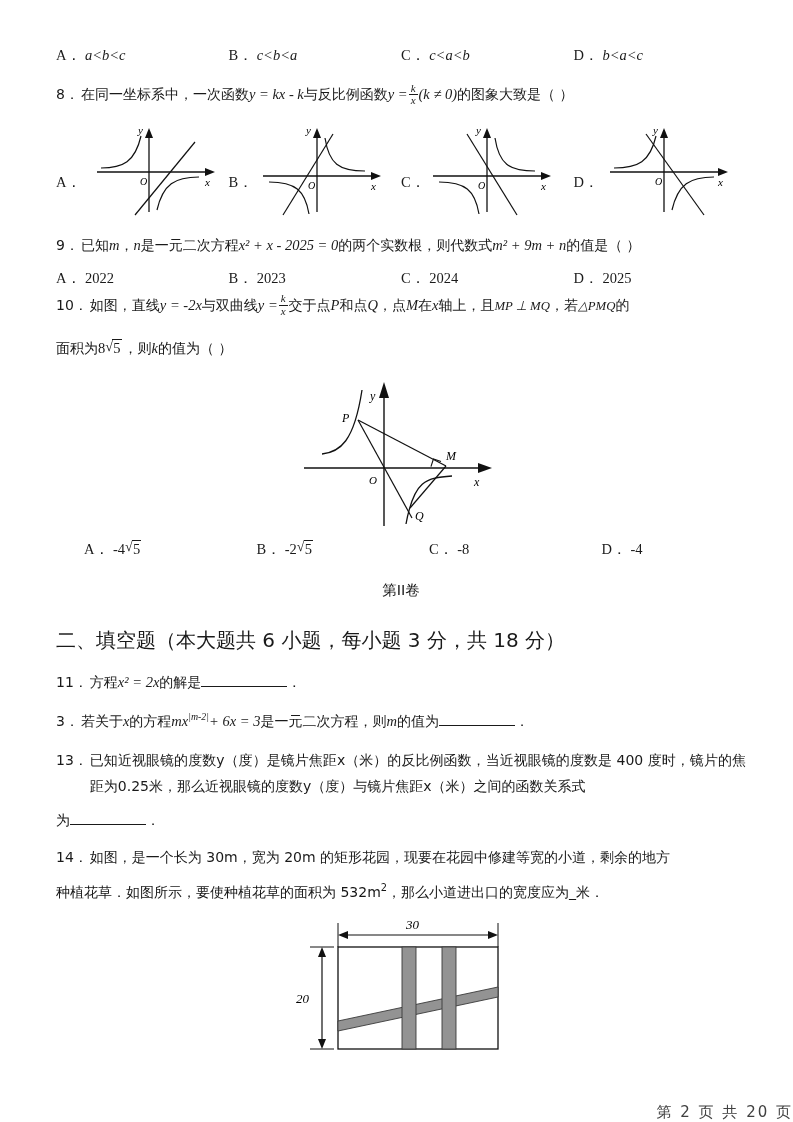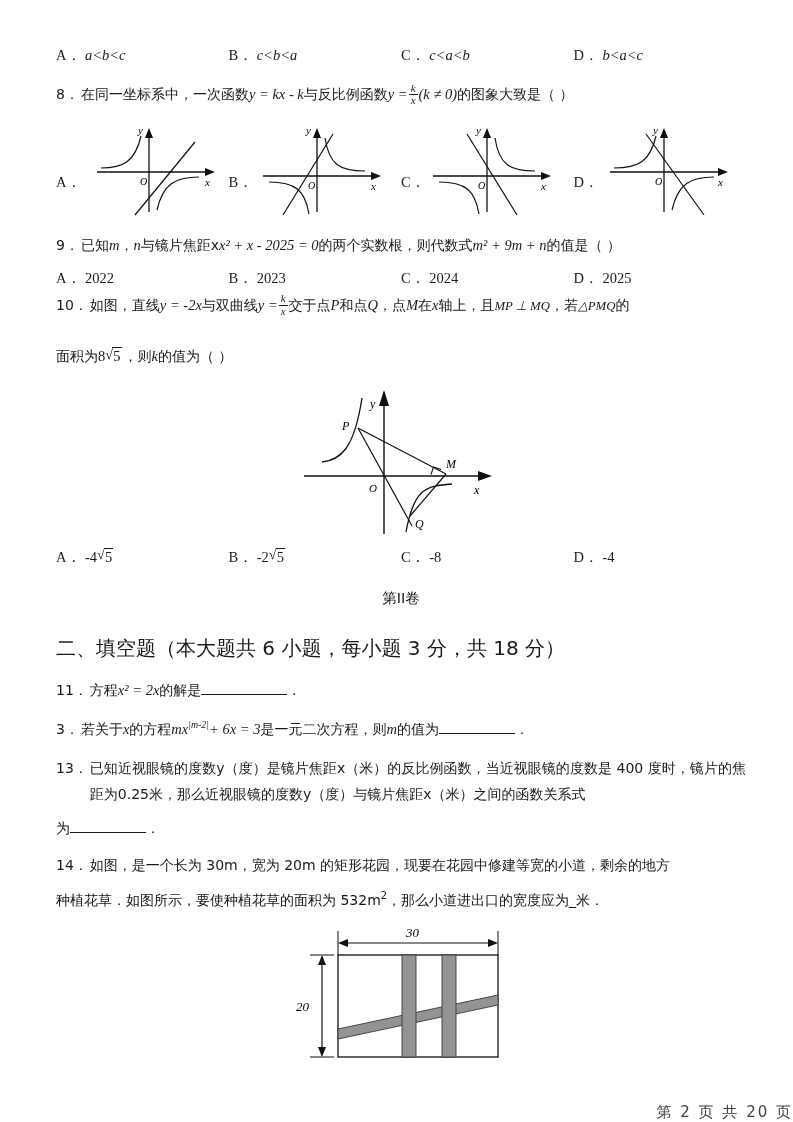--- a/index.html
+++ b/index.html
@@ -242,21 +242,21 @@
         <line x1="46" y1="18" x2="104" y2="99" stroke="#111" stroke-width="1.2"></line>
         <text x="53" y="18" font-size="11">y</text>
         <text x="118" y="70" font-size="11">x</text>
         <text x="55" y="69" font-size="10">O</text>
       </svg>
     </div>
   </div>
 
   <div class="qline" style="margin-top:16px;">
     <span class="qnum cn">9．</span>
-    <span class="qtext"><span class="cn">已知</span><span class="mi">m</span><span class="cn">，</span><span class="mi">n</span><span class="cn">与镜片焦距x</span><span class="mi">x² + x - 2025 = 0</span><span class="cn">的两个实数根，则代数式</span><span class="mi">m² + 9m + n</span><span class="cn">的值是（  ）</span></span>
+    <span class="qtext"><span class="cn">已知</span><span class="mi">m</span><span class="cn">，</span><span class="mi">n</span><span class="cn">是一元二次方程</span><span class="mi">x² + x - 2025 = 0</span><span class="cn">的两个实数根，则代数式</span><span class="mi">m² + 9m + n</span><span class="cn">的值是（  ）</span></span>
   </div>
 
   <div class="options">
     <div class="opt">
       <span class="opt-label">A．</span><span class="mn">2022</span>
     </div>
     <div class="opt">
       <span class="opt-label">B．</span><span class="mn">2023</span>
     </div>
     <div class="opt">
@@ -264,21 +264,21 @@
     </div>
     <div class="opt">
       <span class="opt-label">D．</span><span class="mn">2025</span>
     </div>
   </div>
 
   <div class="qline" style="margin-top:4px;">
     <span class="qnum cn">10．</span>
     <span class="qtext"><span class="cn">如图，直线</span><span class="mi">y = -2x</span><span class="cn">与双曲线</span><span class="mi">y =</span><span class="frac"><span class="num mi">k</span><span class="den mi">x</span></span><span class="cn">交于点</span><span class="mi">P</span><span class="cn">和点</span><span class="mi">Q</span><span class="cn">，点</span><span class="mi">M</span><span class="cn">在</span><span class="mi">x</span><span class="cn">轴上，且</span><span class="mi" style="font-size:0.88em">MP ⊥ MQ</span><span class="cn">，若</span><span class="mi" style="font-size:0.88em">△PMQ</span><span class="cn">的</span></span>
   </div>
-  <div class="line" style="margin-top:24px; line-height:1.85;">
+  <div class="line" style="margin-top:16px; line-height:1.85;">
     <span class="cn">面积为</span><span class="mn">8</span><span class="sqrt"><span class="mn">5</span></span><span class="cn">，则</span><span class="mi">k</span><span class="cn">的值为（    ）</span>
   </div>
 
   <div class="center-fig" style="margin-top:6px;">
     <svg width="230" height="160" viewBox="0 0 230 160" style="margin:0 auto;">
 
       <line x1="18" y1="100" x2="196" y2="100" stroke="#111" stroke-width="1.4"></line>
       <polygon points="206,100 192,95 192,105" fill="#111"></polygon>
 
       <line x1="98" y1="158" x2="98" y2="26" stroke="#111" stroke-width="1.4"></line>
@@ -298,21 +298,21 @@
 
       <text x="56" y="54" font-size="12">P</text>
       <text x="129" y="152" font-size="12">Q</text>
       <text x="160" y="92" font-size="12">M</text>
       <text x="83" y="116" font-size="11">O</text>
       <text x="188" y="118" font-size="12">x</text>
       <text x="84" y="32" font-size="12">y</text>
     </svg>
   </div>
 
-  <div class="options" style="margin-top:12px;">
+  <div class="options" style="margin-top:12px;margin-left:28px;">
     <div class="opt">
       <span class="opt-label">A．</span><span class="mn">-4</span><span class="sqrt"><span class="mn">5</span></span>
     </div>
     <div class="opt">
       <span class="opt-label">B．</span><span class="mn">-2</span><span class="sqrt"><span class="mn">5</span></span>
     </div>
     <div class="opt">
       <span class="opt-label">C．</span><span class="mn">-8</span>
     </div>
     <div class="opt">

